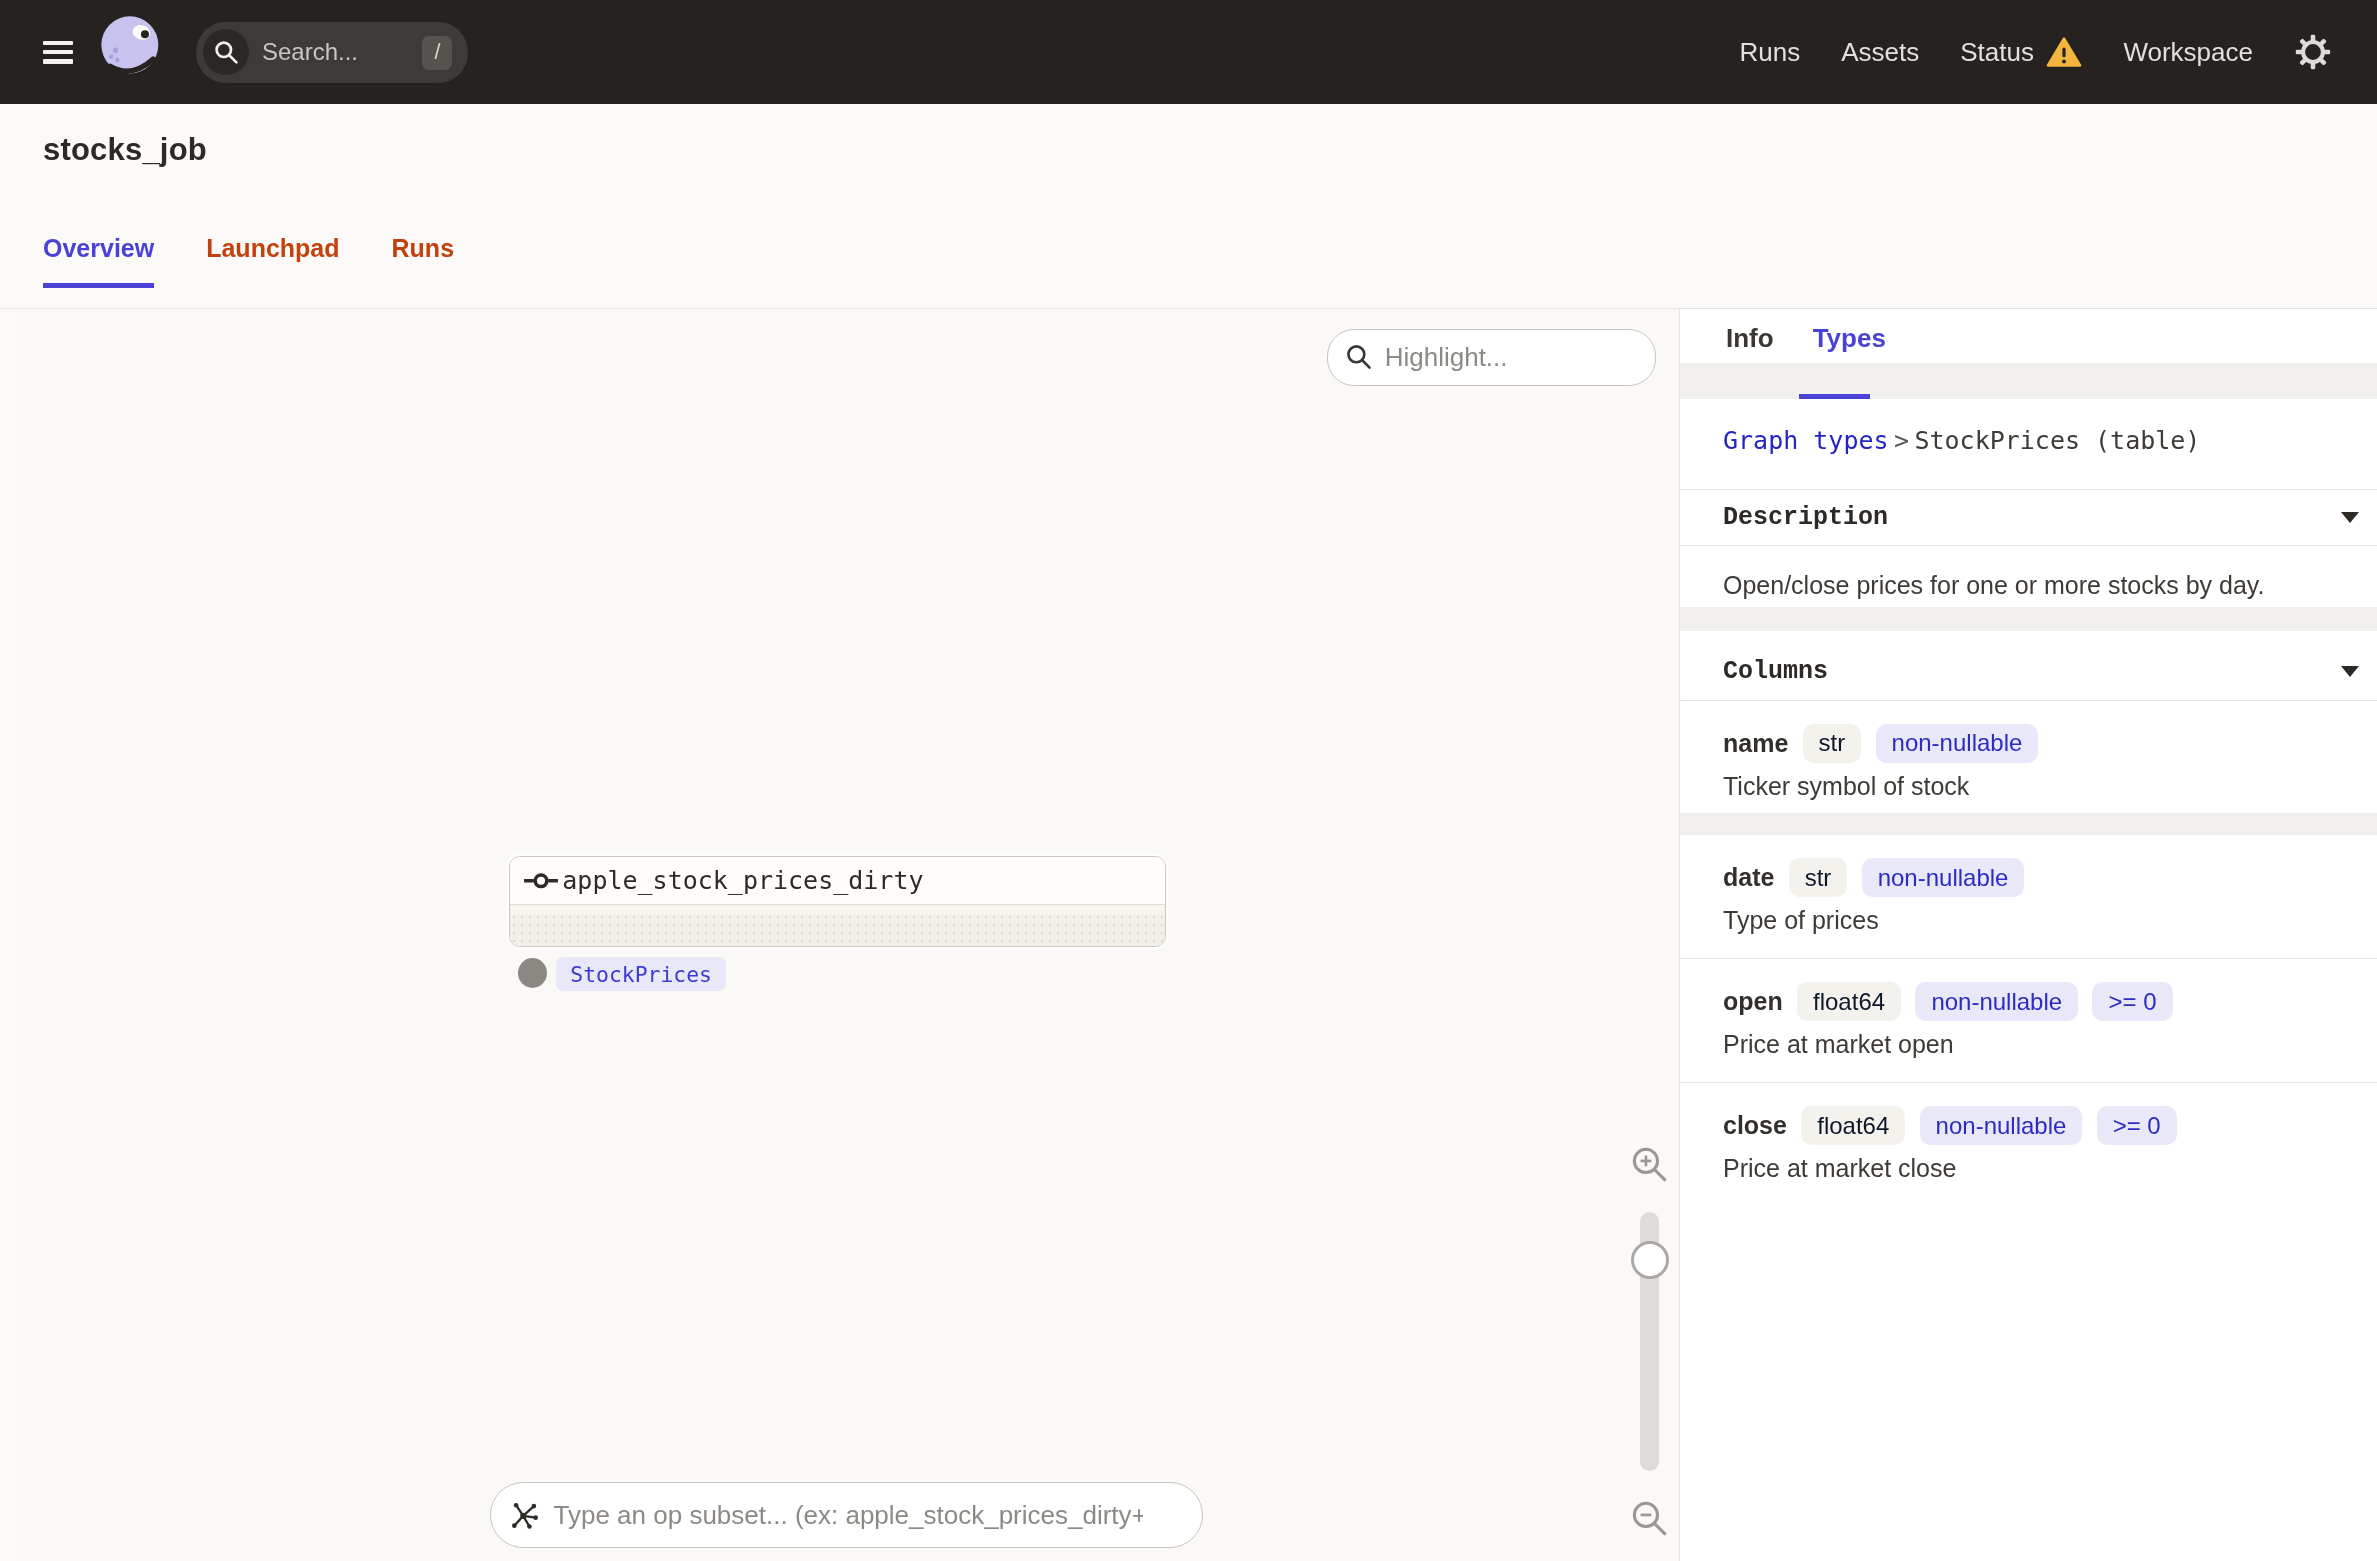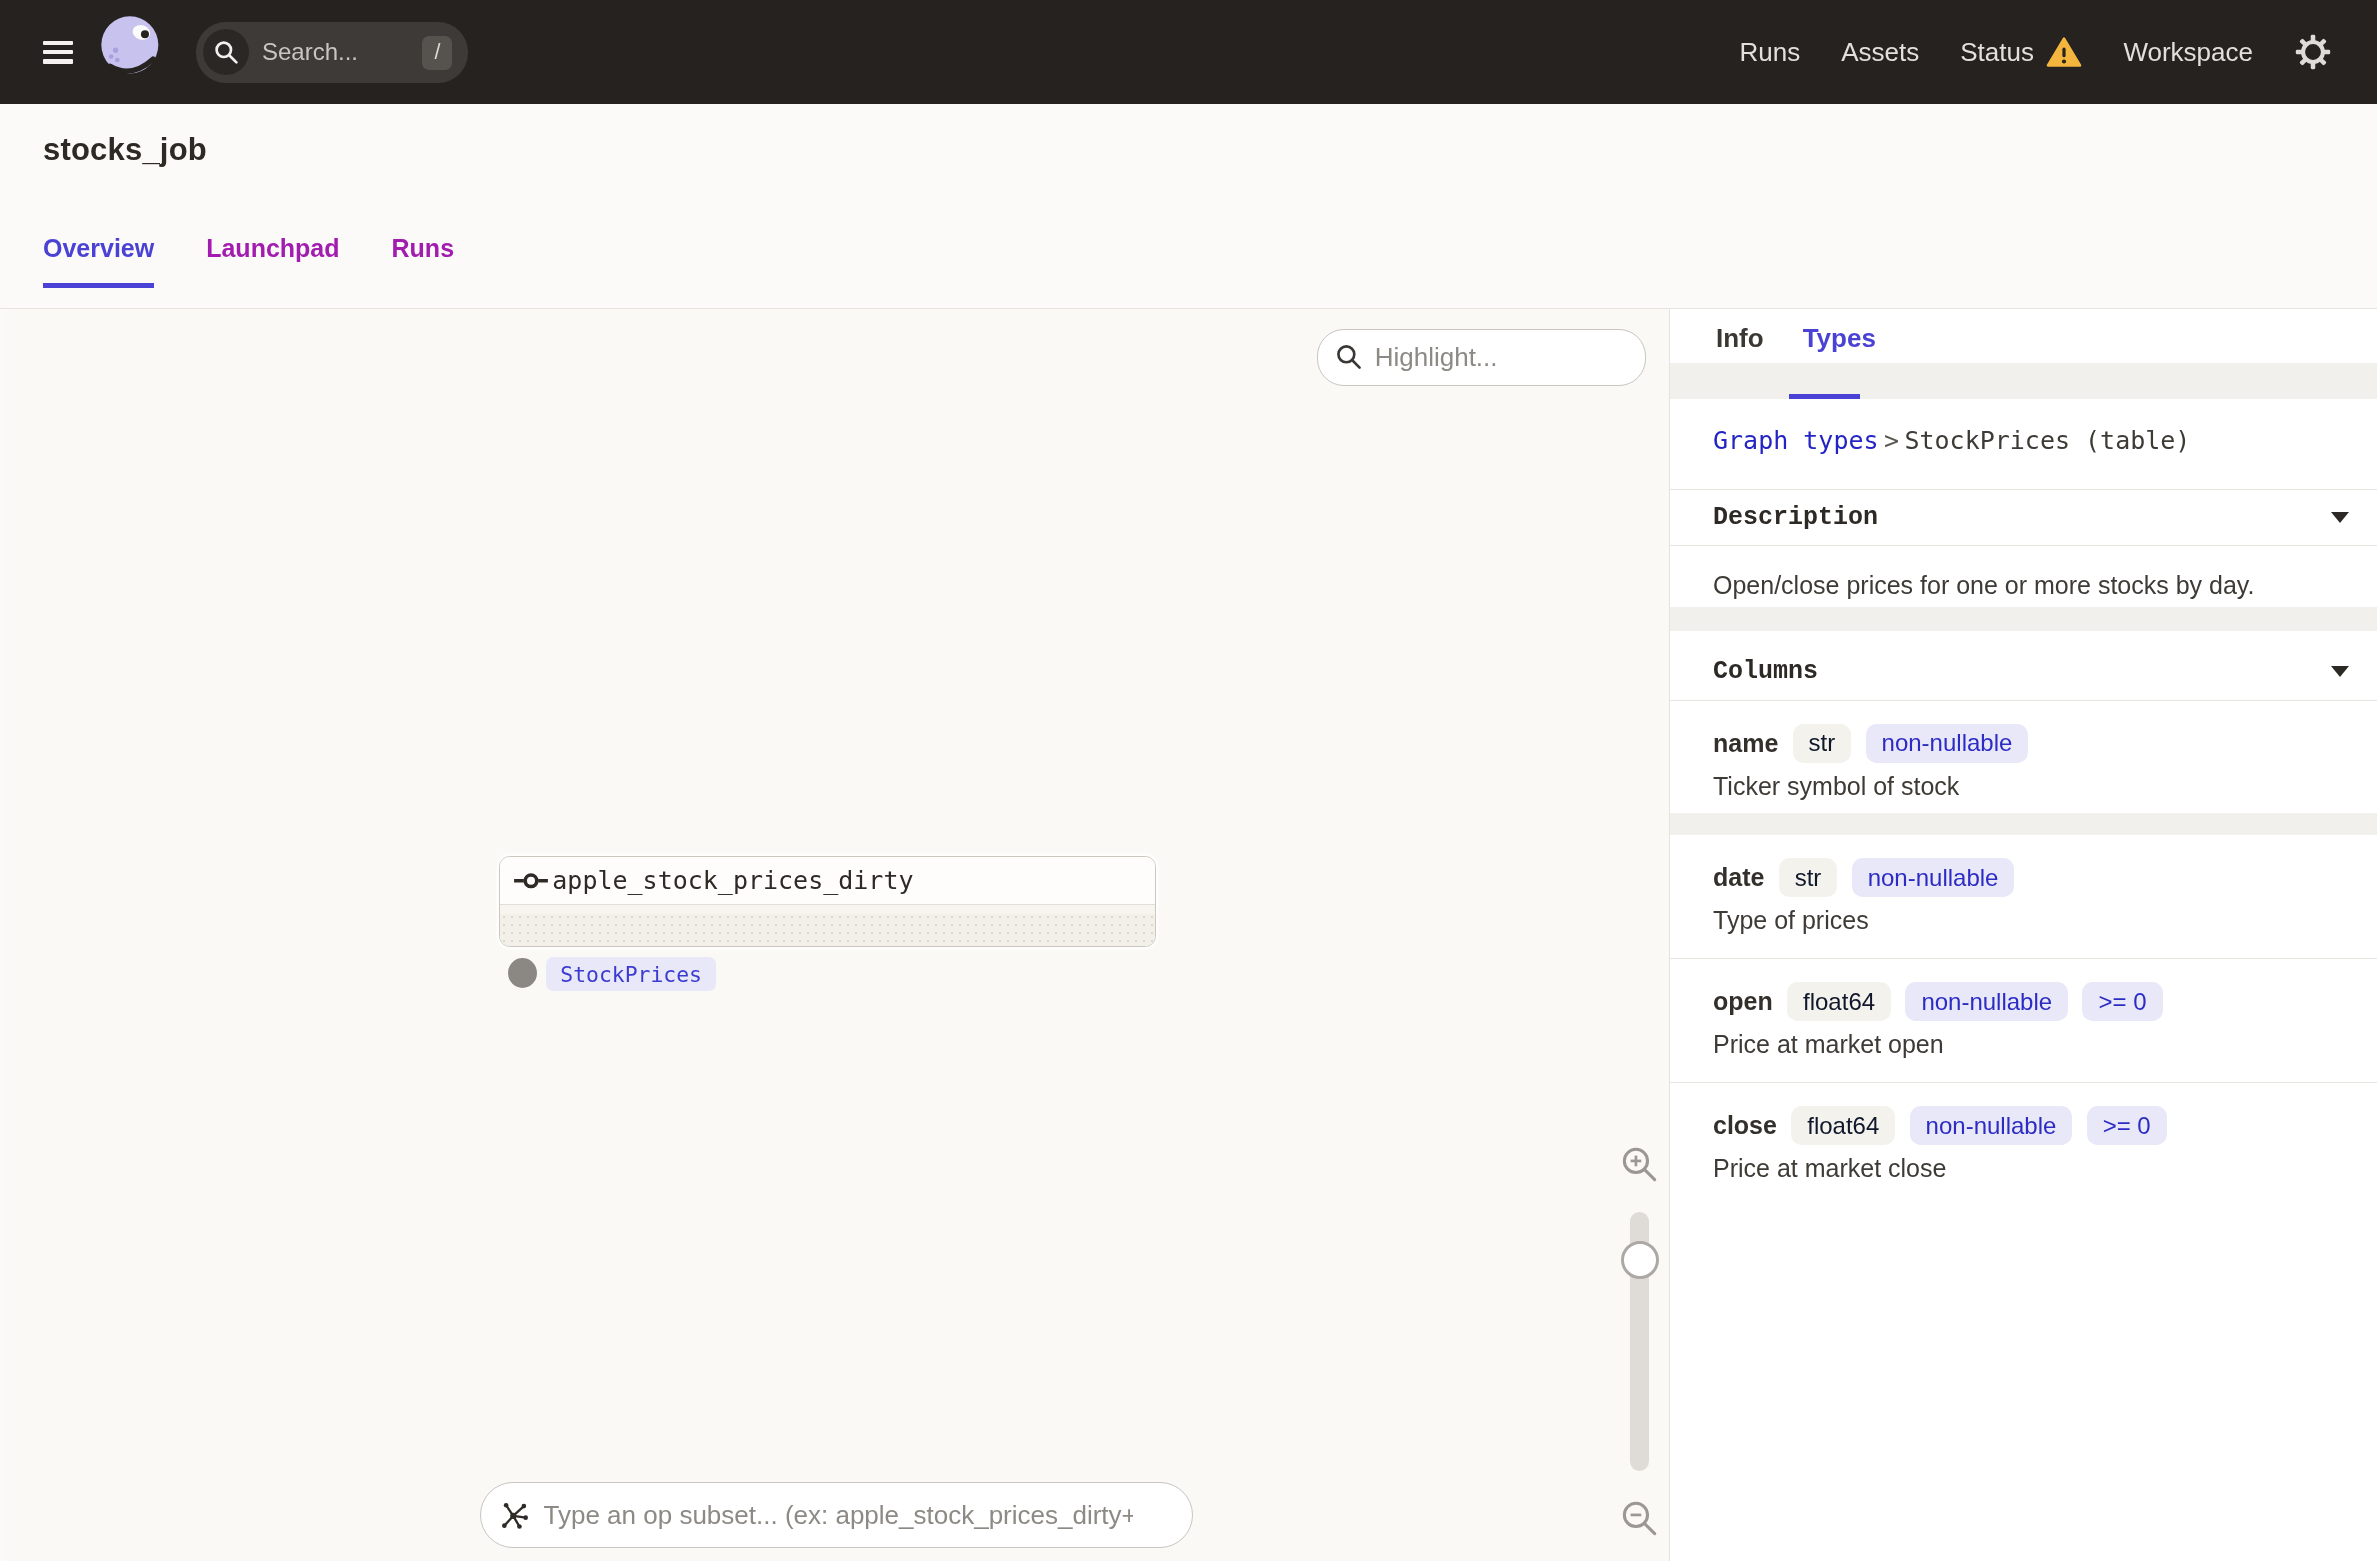--- a/index.html
+++ b/index.html
@@ -49,27 +49,27 @@
   .page-title { font-size:31px; font-weight:700; color:#2D2925; letter-spacing:0.2px; }
   .job-pill {
     height:57px; background:#F2F0ED; border-radius:10.7px; display:flex;
     align-items:center; gap:10.7px; padding:0 19.6px; font-size:24px; color:#4A4641;
   }
   .job-pill a { color:#2525C5; }
   .refresh-btn { display:flex; align-items:center; cursor:pointer; }
 
   
   .tabs { position:absolute; top:234px; left:43px; display:flex; gap:52px; }
-  .tab { font-size:25px; font-weight:600; color:#a21caf; padding-bottom:25px; position:relative; cursor:pointer; }
+  .tab { font-size:25px; font-weight:600; color:#c2410c; padding-bottom:25px; position:relative; cursor:pointer; }
   .tab.active { color:#4A42D4; }
   .tab.active::after { content:""; position:absolute; left:0; right:0; bottom:0; height:5.4px; background:#4A42D4; }
   .tabs-divider { position:absolute; top:308px; left:0; width:2377px; height:0.9px; background:#E7E4E0; }
 
   
-  .main { position:absolute; top:309px; left:6px; width:2077px; height:1252px; background:#FAF9F6; }
+  .main { position:absolute; top:309px; left:16px; width:2077px; height:1252px; background:#FAF9F6; }
 
   .highlight-box {
     position:absolute; left:1311px; top:19.6px; width:329px; height:57px;
     background:#FFFFFF; border:1.8px solid #C9C5C0; border-radius:27px;
     display:flex; align-items:center; padding:0 16px; gap:10.7px;
   }
   .highlight-box input { border:none; outline:none; font-size:26px; color:#55504B; width:214px; background:transparent; font-family:"Liberation Sans",sans-serif; }
   .highlight-box input::placeholder { color:#8D8984; opacity:1; }
 
   .op-node {

